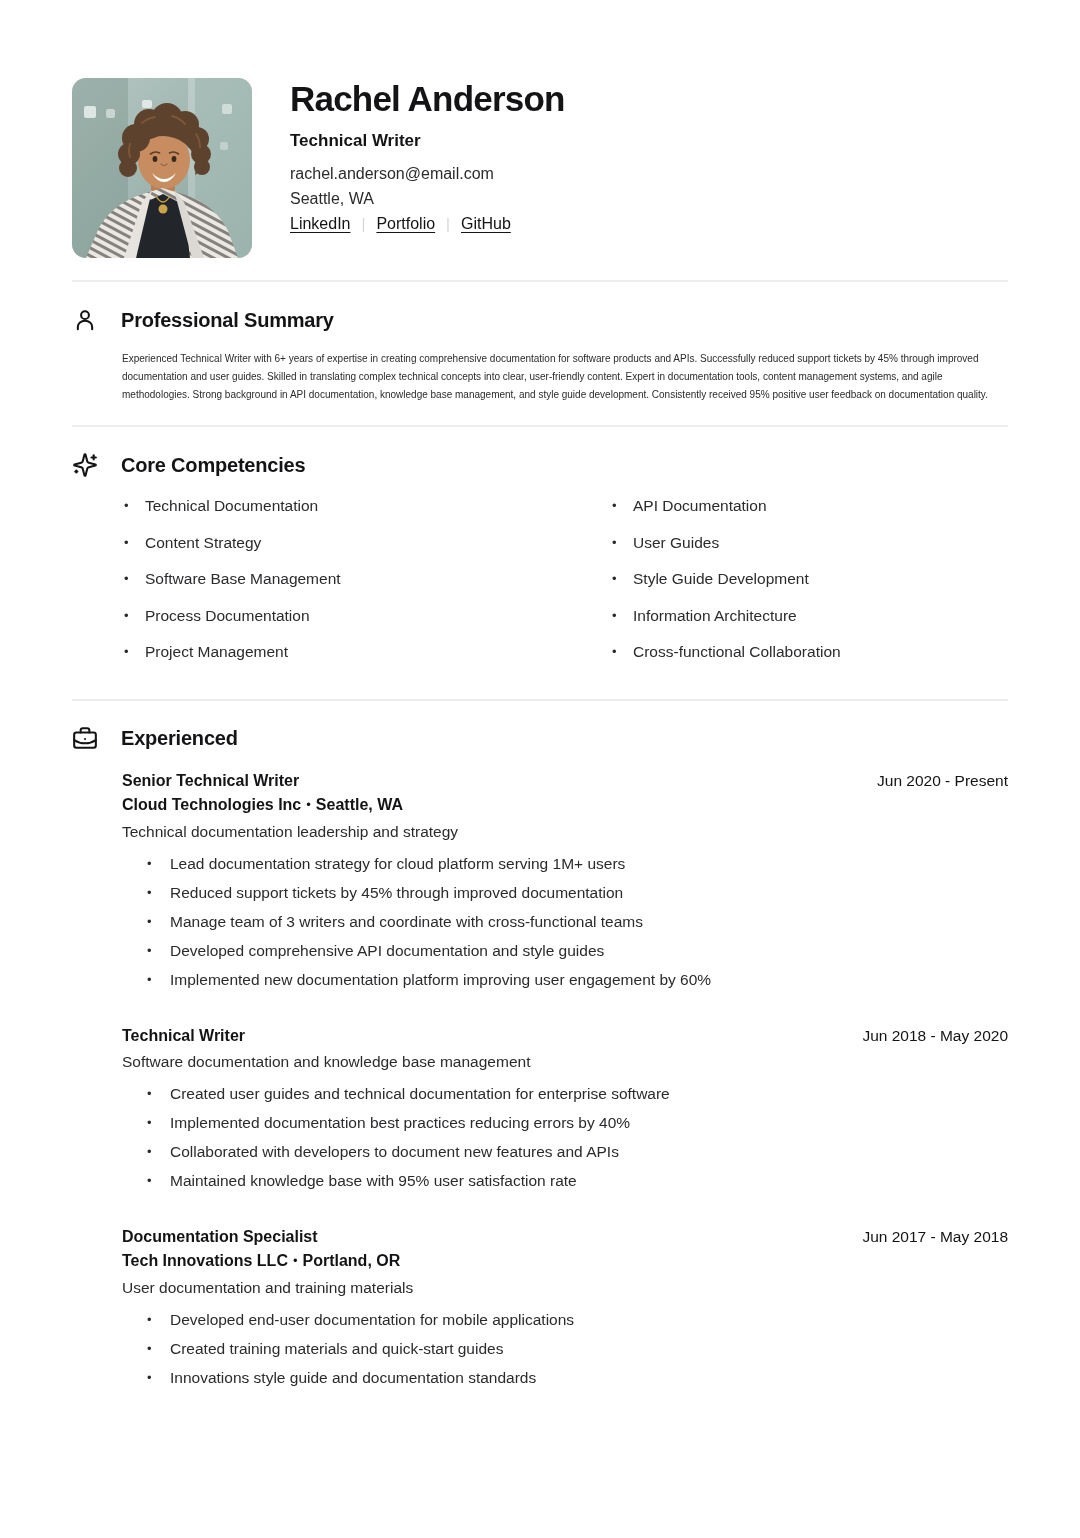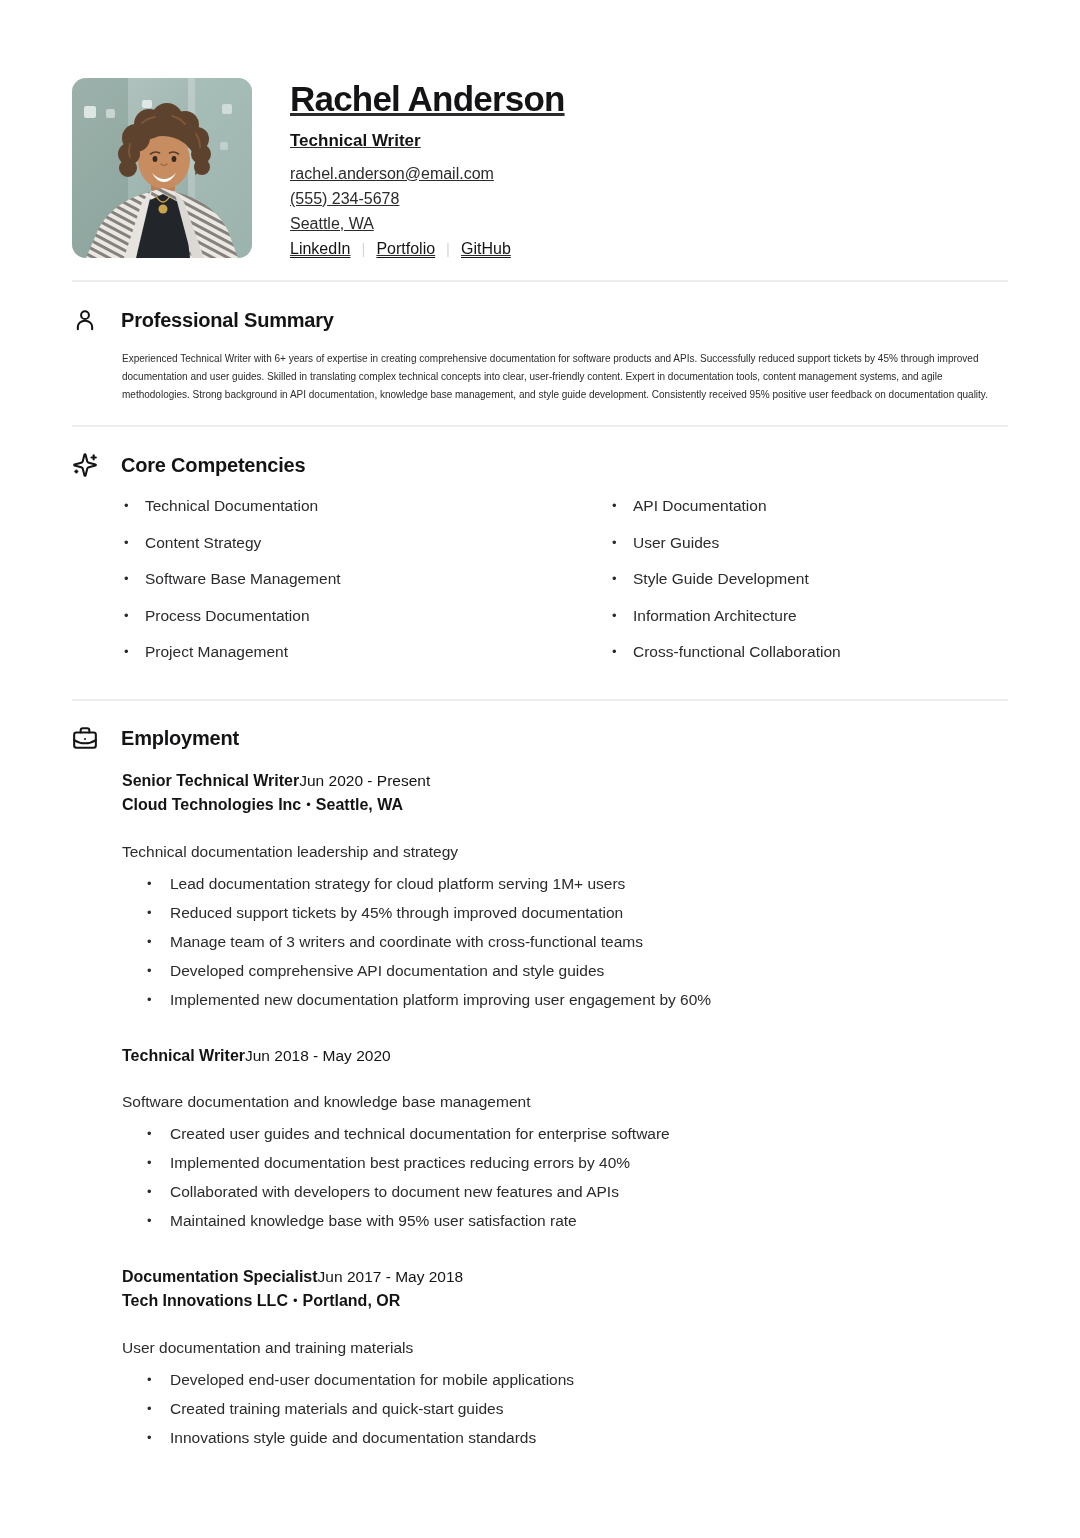--- a/index.html
+++ b/index.html
@@ -11,21 +11,21 @@
   *{box-sizing:border-box;margin:0;padding:0;}
   html,body{background:#fff;}
   body{font-family:"Liberation Sans","DejaVu Sans",sans-serif;color:var(--text-body);}
   .page{width:1080px;height:1538px;margin:0 auto;background:#fff;overflow:hidden;}
   .content{padding:0 72px;}
 
   
   .header{display:flex;gap:38px;padding-top:78px;padding-bottom:22px;}
   .photo{width:180px;height:180px;border-radius:14px;overflow:hidden;flex:0 0 auto;}
   .photo svg{display:block;}
-  .header-info{padding-top:2px;text-decoration:underline;}
+  .header-info{padding-top:2px;}
   .name{font-size:35px;font-weight:700;letter-spacing:-0.8px;color:var(--text-primary);line-height:1.1;margin-bottom:12px;}
   .job-headline{font-size:17px;font-weight:700;color:var(--text-primary);margin-bottom:10px;}
   .contact-line{font-size:16px;line-height:25px;color:var(--text-body);}
   .links{display:flex;align-items:center;gap:11px;margin-top:4px;font-size:16px;}
   .link{color:var(--text-primary);text-decoration:underline;text-underline-offset:3px;cursor:pointer;}
   .link-sep{color:var(--link-separator);font-size:15px;}
 
   
   .section{border-top:2px solid var(--divider);padding:25px 0 21px;}
   .section-head{display:flex;align-items:center;gap:23px;}
@@ -36,26 +36,26 @@
 
   .summary-text{font-size:10px;line-height:18px;color:var(--text-body);max-width:890px;}
 
   
   .comp-grid{display:grid;grid-template-columns:488px 1fr;}
   .comp-item{position:relative;font-size:15.5px;line-height:21px;padding-left:23px;margin-bottom:15.5px;}
   .comp-item::before{content:"•";position:absolute;left:2px;top:0;font-size:13px;line-height:21px;color:var(--text-body);}
 
   
   .job + .job{margin-top:34px;}
-  .job-header{display:flex;align-items:baseline;}
+  .job-header{display:flex;justify-content:space-between;align-items:baseline;}
   .job-title{font-size:16px;font-weight:700;color:var(--text-primary);line-height:24px;}
   .job-dates{font-size:15.5px;color:var(--text-primary);line-height:24px;white-space:nowrap;}
   .job-company{font-size:16px;font-weight:700;color:var(--text-primary);line-height:24px;}
   .job-company .dot-sep{font-weight:400;font-size:13px;padding:0 5px;position:relative;top:-1px;}
-  .job-desc{font-size:15.5px;line-height:21px;margin-top:23px;color:var(--text-body);}
+  .job-desc{font-size:15.5px;line-height:21px;margin-top:3px;color:var(--text-body);}
   .job-bullets{list-style:none;margin-top:11px;}
   .job-bullets li{position:relative;font-size:15.5px;line-height:21px;padding-left:48px;margin-bottom:8px;}
   .job-bullets li::before{content:"•";position:absolute;left:25px;top:0;font-size:13px;line-height:21px;color:var(--text-body);}
 </style>
 </head>
 <body>
 
 <div class="page">
   <div class="content">
 
@@ -121,21 +121,20 @@
           <path d="M112 124 L102 112 L120 180 L132 180 Z" fill="#dcd9d4"></path>
 
           <path d="M84 118 q7 12 14 0" stroke="#caa34a" stroke-width="1.4" fill="none"></path>
           <circle cx="91" cy="131" r="4.5" fill="#caa34a"></circle>
         </svg>
       </div>
       <div class="header-info">
         <div class="name">Rachel Anderson</div>
         <div class="job-headline">Technical Writer</div>
         <div class="contact-line">rachel.anderson@email.com</div>
-        <div class="contact-line">(555) 234-5678</div>
         <div class="contact-line">Seattle, WA</div>
         <div class="links">
           <span class="link">LinkedIn</span>
           <span class="link-sep">|</span>
           <span class="link">Portfolio</span>
           <span class="link-sep">|</span>
           <span class="link">GitHub</span>
         </div>
       </div>
     </div>
@@ -191,21 +190,21 @@
     <div class="section">
       <div class="section-head">
         <span class="section-icon">
           <svg viewBox="0 0 24 24" fill="none" stroke="currentColor" stroke-width="1.9" stroke-linecap="round" stroke-linejoin="round">
             <path d="M12 12h.01"></path>
             <path d="M16 6V4a2 2 0 0 0-2-2h-4a2 2 0 0 0-2 2v2"></path>
             <path d="M22 13a18.15 18.15 0 0 1-20 0"></path>
             <rect width="20" height="14" x="2" y="6" rx="2"></rect>
           </svg>
         </span>
-        <span class="section-title">Employment</span>
+        <span class="section-title">Experienced</span>
       </div>
       <div class="section-body">
 
         <div class="job">
           <div class="job-header">
             <span class="job-title">Senior Technical Writer</span>
             <span class="job-dates">Jun 2020 - Present</span>
           </div>
           <div class="job-company">
             <span>Cloud Technologies Inc</span><span class="dot-sep">•</span><span>Seattle, WA</span>

